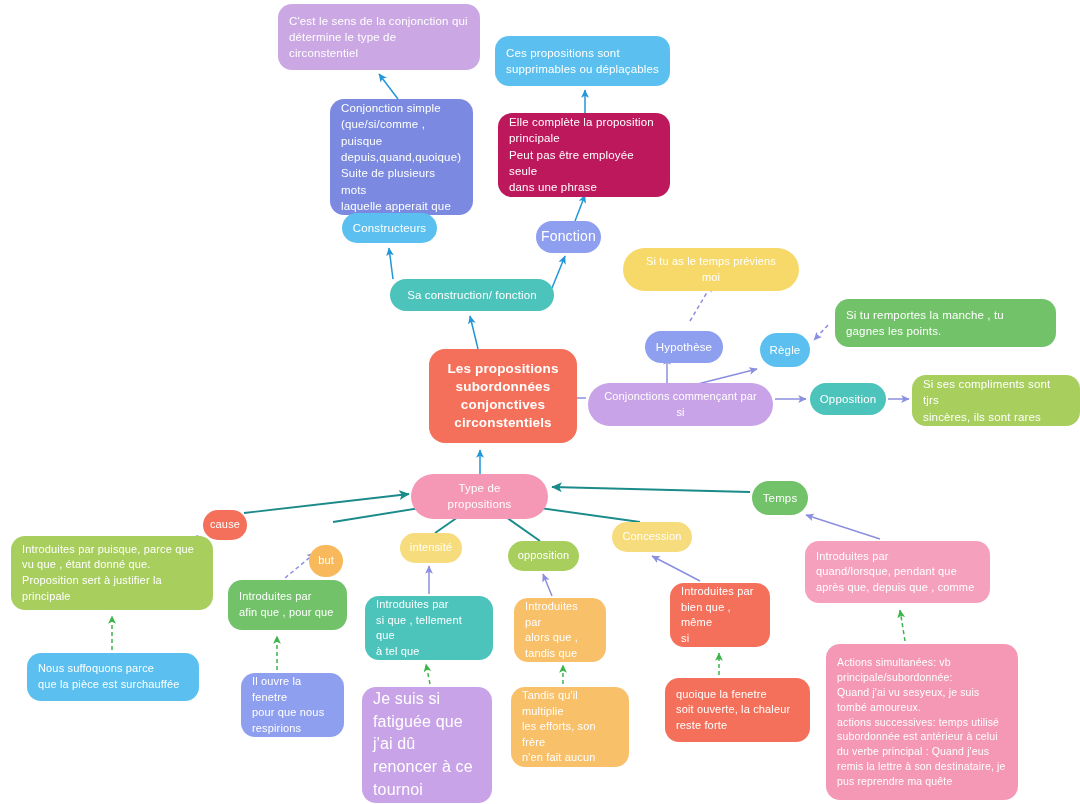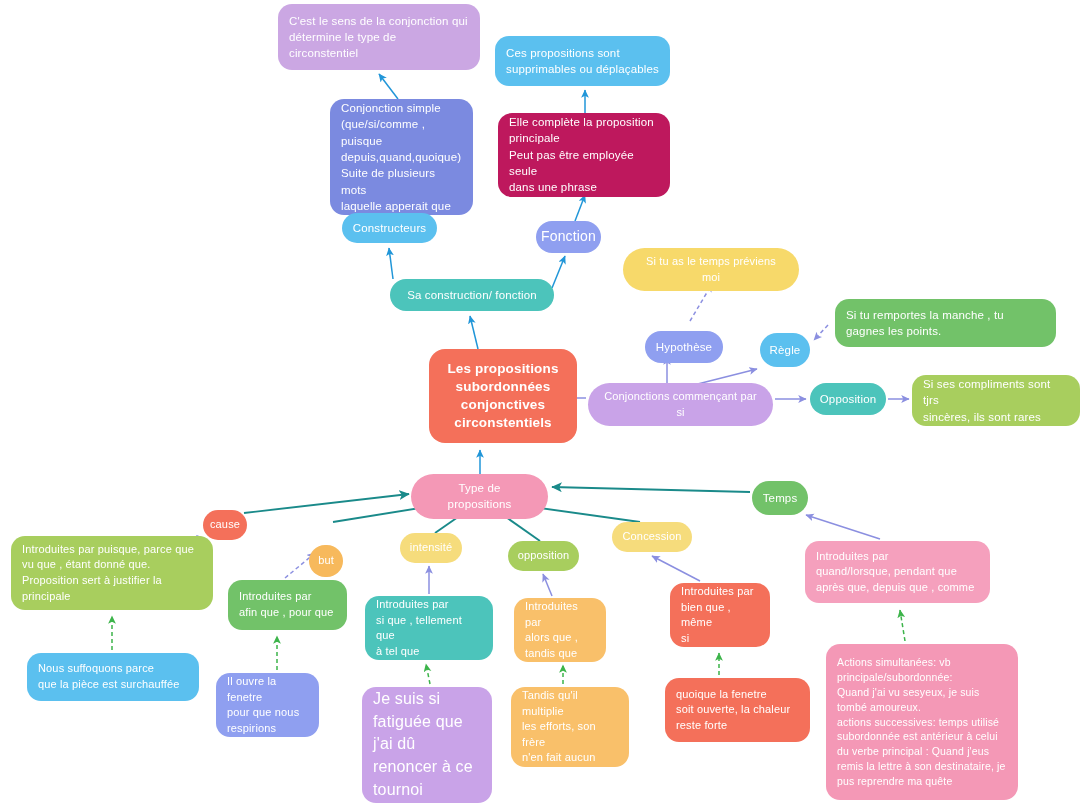--- a/index.html
+++ b/index.html
@@ -165,21 +165,21 @@
 alors que ,
 tandis que</span></div>
       <div class="node" style="left: 670px; top: 583px; width: 100px; min-height: 64px; background: rgb(244, 112, 90); font-size: 11px;"><span>Introduites par
 bien que , même
 si</span></div>
       <div class="node" style="left: 805px; top: 541px; width: 185px; min-height: 62px; background: rgb(245, 160, 189); font-size: 11px;"><span>Introduites par
 quand/lorsque, pendant que
 après que, depuis que , comme</span></div>
       <div class="node" style="left: 27px; top: 653px; width: 172px; min-height: 48px; background: rgb(91, 192, 239); font-size: 11px;"><span>Nous suffoquons parce
 que la pièce est surchauffée</span></div>
-      <div class="node" style="left: 216px; top: 673px; width: 103px; min-height: 62px; background: rgb(143, 159, 240); font-size: 11px;"><span>Il ouvre la fenetre
+      <div class="node" style="left: 241px; top: 673px; width: 103px; min-height: 62px; background: rgb(143, 159, 240); font-size: 11px;"><span>Il ouvre la fenetre
 pour que nous
 respirions</span></div>
       <div class="node" style="left: 362px; top: 687px; width: 130px; min-height: 64px; background: rgb(201, 163, 232); font-size: 16px;"><span>Je suis si fatiguée que
 j'ai dû renoncer à ce
 tournoi</span></div>
       <div class="node" style="left: 511px; top: 687px; width: 118px; min-height: 64px; background: rgb(249, 192, 106); font-size: 11px;"><span>Tandis qu'il multiplie
 les efforts, son frère
 n'en fait aucun</span></div>
       <div class="node" style="left: 665px; top: 678px; width: 145px; min-height: 64px; background: rgb(244, 112, 90); font-size: 11px;"><span>quoique la fenetre
 soit ouverte, la chaleur

